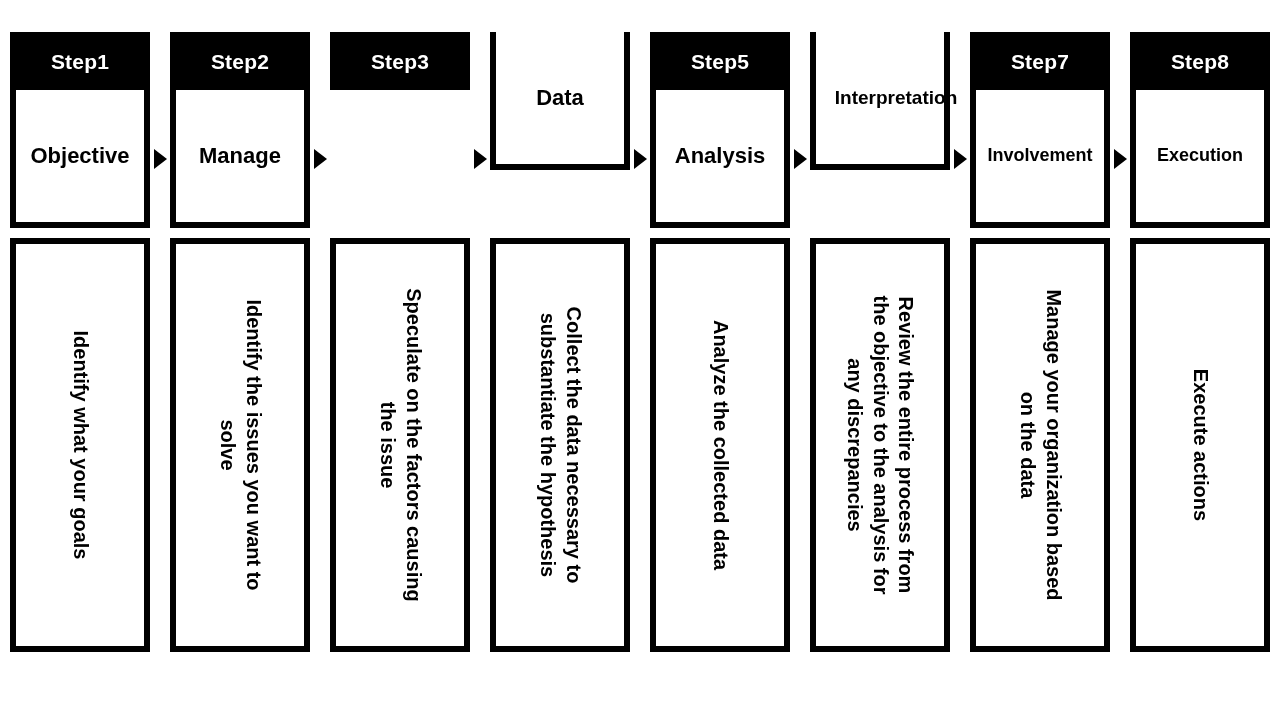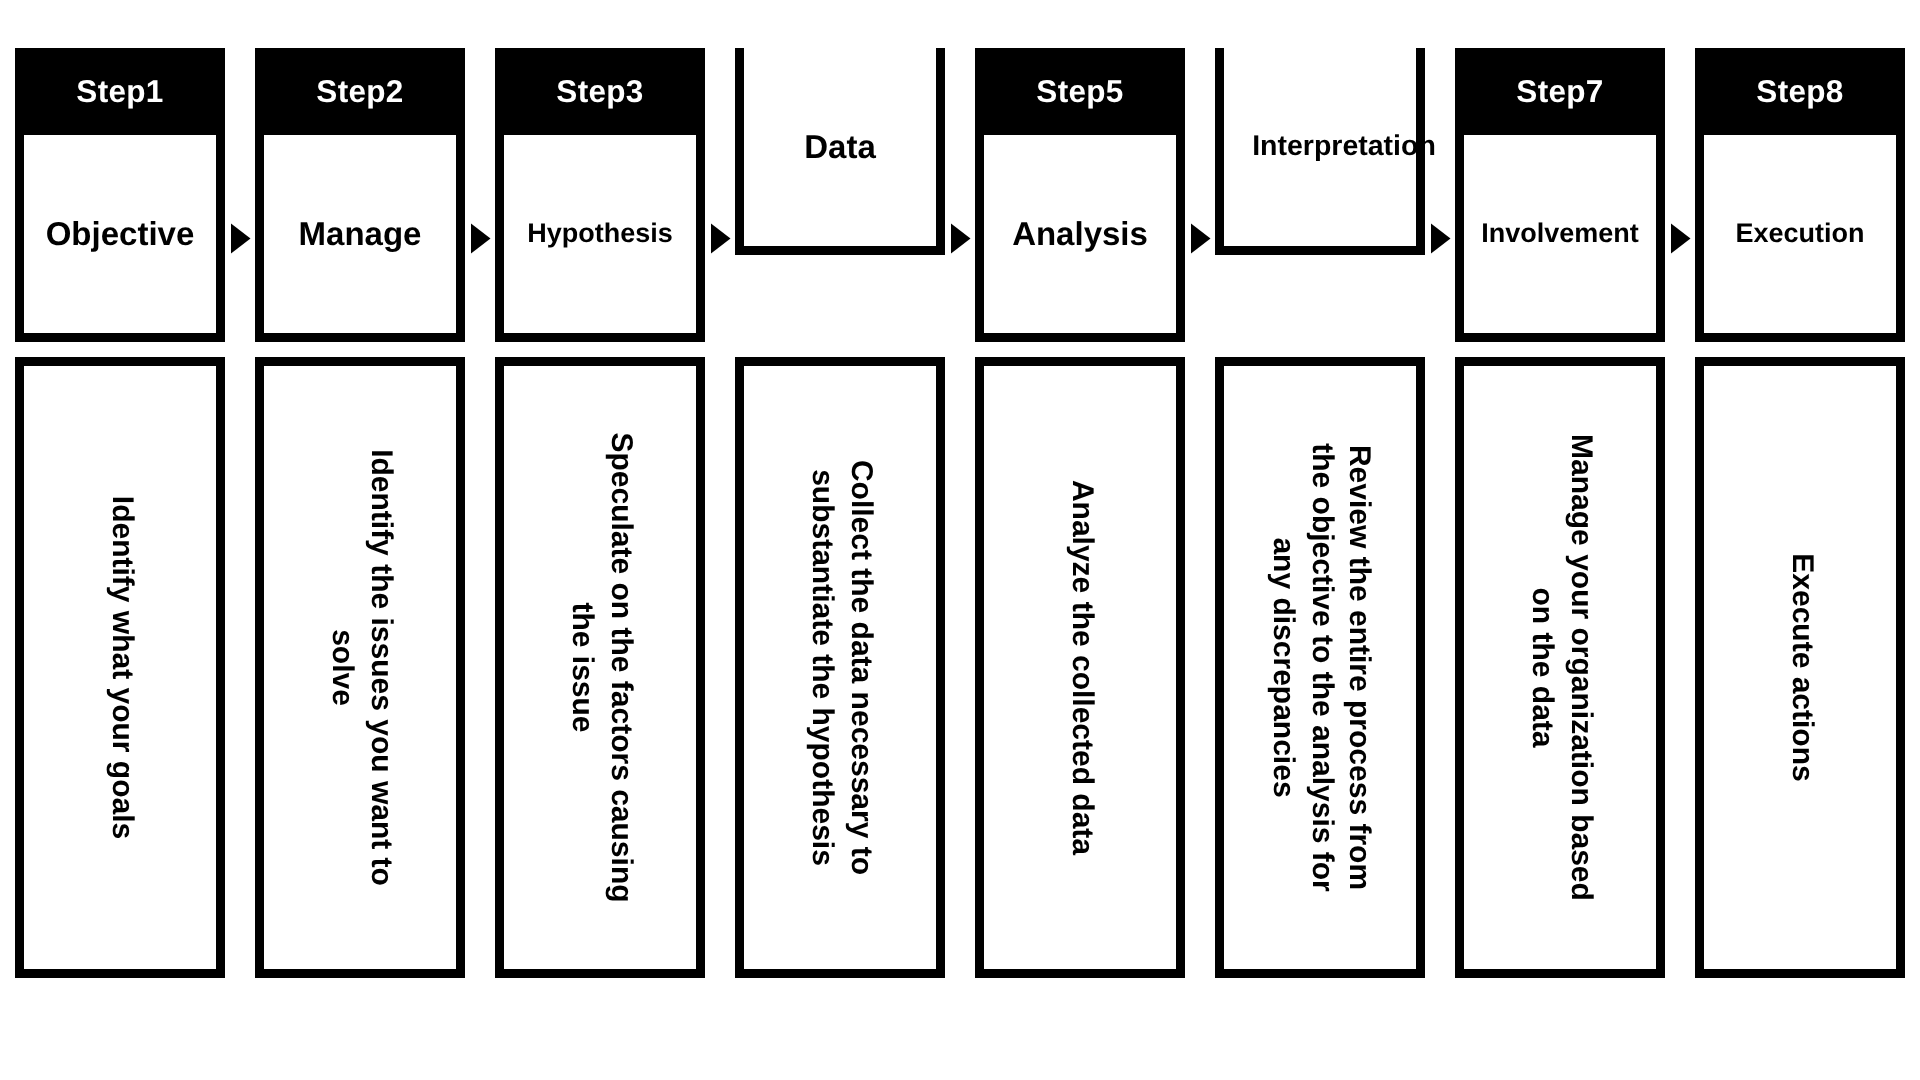--- a/index.html
+++ b/index.html
@@ -163,23 +163,20 @@
 solve</div>
         </div>
       </div>
     </div>
     <div class="flow-arrow" style="left: 314px;"></div>
     <div class="step-column" style="left: 330px;">
       <div class="step-card">
         <div class="step-header">
           <span>Step3</span>
         </div>
-        <div class="step-body">
-          <span class="step-label size-sm">Hypothesis</span>
-        </div>
       </div>
       <div class="desc-box">
         <div class="desc-rotor">
           <div class="desc-text">Speculate on the factors causing
 the issue</div>
         </div>
       </div>
     </div>
     <div class="flow-arrow" style="left: 474px;"></div>
     <div class="step-column" style="left: 490px;">

